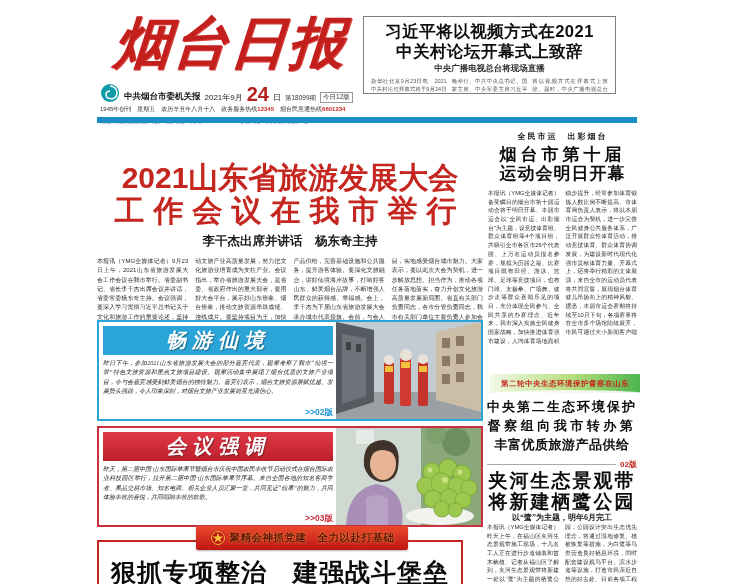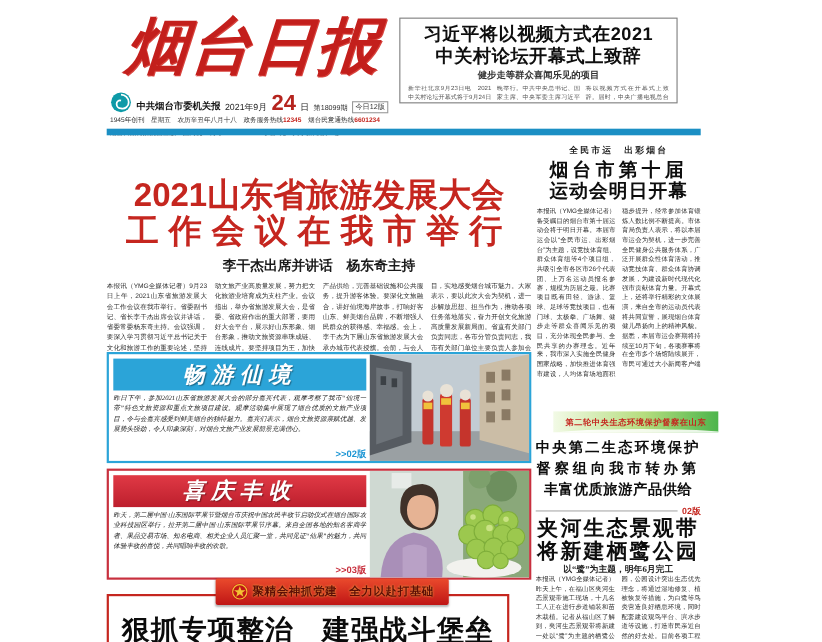--- a/index.html
+++ b/index.html
@@ -58,21 +58,21 @@
   .teaser .script{font-family:"Liberation Serif",serif;font-style:italic;font-weight:bold;
       font-size:20px;color:#fff;letter-spacing:6px;text-shadow:1px 1px 1px rgba(0,0,0,.35);}
   .teaser .txt{margin-top:4px;height:47px;overflow:hidden;
       font-family:"Liberation Serif",serif;font-style:italic;
       font-size:6px;line-height:1.55;text-align:justify;color:#222;}
   .teaser .pageref{text-align:right;font-size:8.5px;font-weight:bold;margin-top:1px;}
   .t1 .pageref{color:#1d96d4;}
   .t2 .pageref{color:#c8303e;}
   .teaser svg.photo{position:absolute;right:0;top:0;}
   
-  .ecobanner{position:absolute;left:503px;top:374px;width:150px;height:19px;
+  .ecobanner{position:absolute;left:490px;top:374px;width:150px;height:19px;
       background:linear-gradient(90deg,#f2fae6,#b5dd7e 55%,#4db54c);
       display:flex;align-items:center;justify-content:center;overflow:hidden;}
   .ecobanner:after{content:"";position:absolute;left:-10px;bottom:-9px;width:180px;height:12px;
       background:#ffffff;border-radius:50%;opacity:.85;}
   .ecobanner .t{position:relative;font-size:7.5px;font-weight:bold;color:#c5261f;letter-spacing:0.5px;z-index:1;}
   .ecoh{position:absolute;left:487px;top:397px;width:150px;text-align:center;
       font-weight:bold;color:#0d0d0d;font-size:13px;line-height:19px;}
   .ecoh .l1{letter-spacing:2px;}
   .ecoh .l2{letter-spacing:3.5px;}
   .ecoh .l3{letter-spacing:0.5px;}
@@ -120,21 +120,21 @@
     </div>
     <div class="row2">
       <span>1945年创刊　星期五　农历辛丑年八月十八　政务服务热线</span><span class="red">12345</span><span>　烟台民意通热线</span><span class="red">6601234</span>
     </div>
     <div class="row3">烟台日报传媒集团出版　国内统一刊号CN37-0032　零售1元　大小新闻客户端</div>
   </div>
 
   <div class="trbox">
     <div class="h">习近平将以视频方式在2021</div>
     <div class="h">中关村论坛开幕式上致辞</div>
-    <div class="sub">健步走等群众喜闻乐见的项目</div>
+    <div class="sub">中央广播电视总台将现场直播</div>
     <div class="tiny">新华社北京9月23日电　2021中关村论坛开幕式将于9月24日晚举行。中共中央总书记、国家主席、中央军委主席习近平将以视频方式在开幕式上致辞。届时，中央广播电视总台将进行现场直播。</div>
   </div>
 
   <div class="bluebar"></div>
 
   <div class="lead">
     <div class="h1">2021山东省旅游发展大会</div>
     <div class="h2">工作会议在我市举行</div>
     <div class="sub">李干杰出席并讲话　杨东奇主持</div>
     <div class="body">本报讯（YMG全媒体记者）9月23日上午，2021山东省旅游发展大会工作会议在我市举行。省委副书记、省长李干杰出席会议并讲话，省委常委杨东奇主持。会议强调，要深入学习贯彻习近平总书记关于文化和旅游工作的重要论述，坚持以人民为中心的发展思想，加快推动文旅产业高质量发展，努力把文化旅游业培育成为支柱产业。会议指出，举办省旅游发展大会，是省委、省政府作出的重大部署，要用好大会平台，展示好山东形象、烟台形象，推动文旅资源串珠成链、连线成片。要坚持项目为王，加快重点文旅项目建设，丰富优质旅游产品供给，完善基础设施和公共服务，提升游客体验。要深化文旅融合，讲好仙境海岸故事，打响好客山东、鲜美烟台品牌，不断增强人民群众的获得感、幸福感。会上，李干杰为下届山东省旅游发展大会承办城市代表授旗。会前，与会人员现场观摩了我市部分重点文旅项目，实地感受烟台城市魅力。大家表示，要以此次大会为契机，进一步解放思想、担当作为，推动各项任务落地落实，奋力开创文化旅游高质量发展新局面。省直有关部门负责同志，各市分管负责同志，我市有关部门单位主要负责人参加会议。</div>
@@ -177,21 +177,21 @@
       <rect x="83" y="44" width="8" height="6" fill="#f0c23c"></rect>
       <circle cx="53" cy="38" r="5" fill="#e9e2d6"></circle>
       <circle cx="70" cy="33" r="6" fill="#e9e2d6"></circle>
       <circle cx="87" cy="37" r="5" fill="#e9e2d6"></circle>
     </svg>
   </div>
 
   <div class="teaser t2">
     <div class="left">
       <div class="banner">
-        <span class="script">喜庆丰收</span>
+        <span class="script">会议强调</span>
       </div>
       <div class="txt">昨天，第二届中国·山东国际苹果节暨烟台市庆祝中国农民丰收节启动仪式在烟台国际农业科技园区举行，拉开第二届中国·山东国际苹果节序幕。来自全国各地的知名客商学者、果品交易市场、知名电商、相关企业人员汇聚一堂，共同见证“仙果”的魅力，共同体验丰收的喜悦，共同唱响丰收的欢歌。</div>
       <div class="pageref">&gt;&gt;03版</div>
     </div>
     <svg class="photo" width="145" height="97" viewBox="0 0 145 97" preserveAspectRatio="none">
       <rect width="145" height="97" fill="#cfd9d2"></rect>
       <rect x="85" y="0" width="60" height="97" fill="#8aa87a"></rect>
       <circle cx="120" cy="14" r="14" fill="#6d8f5e"></circle>
       <circle cx="100" cy="6" r="10" fill="#7da06c"></circle>
       <rect x="20" y="2" width="18" height="14" fill="#e7ebe8"></rect>

